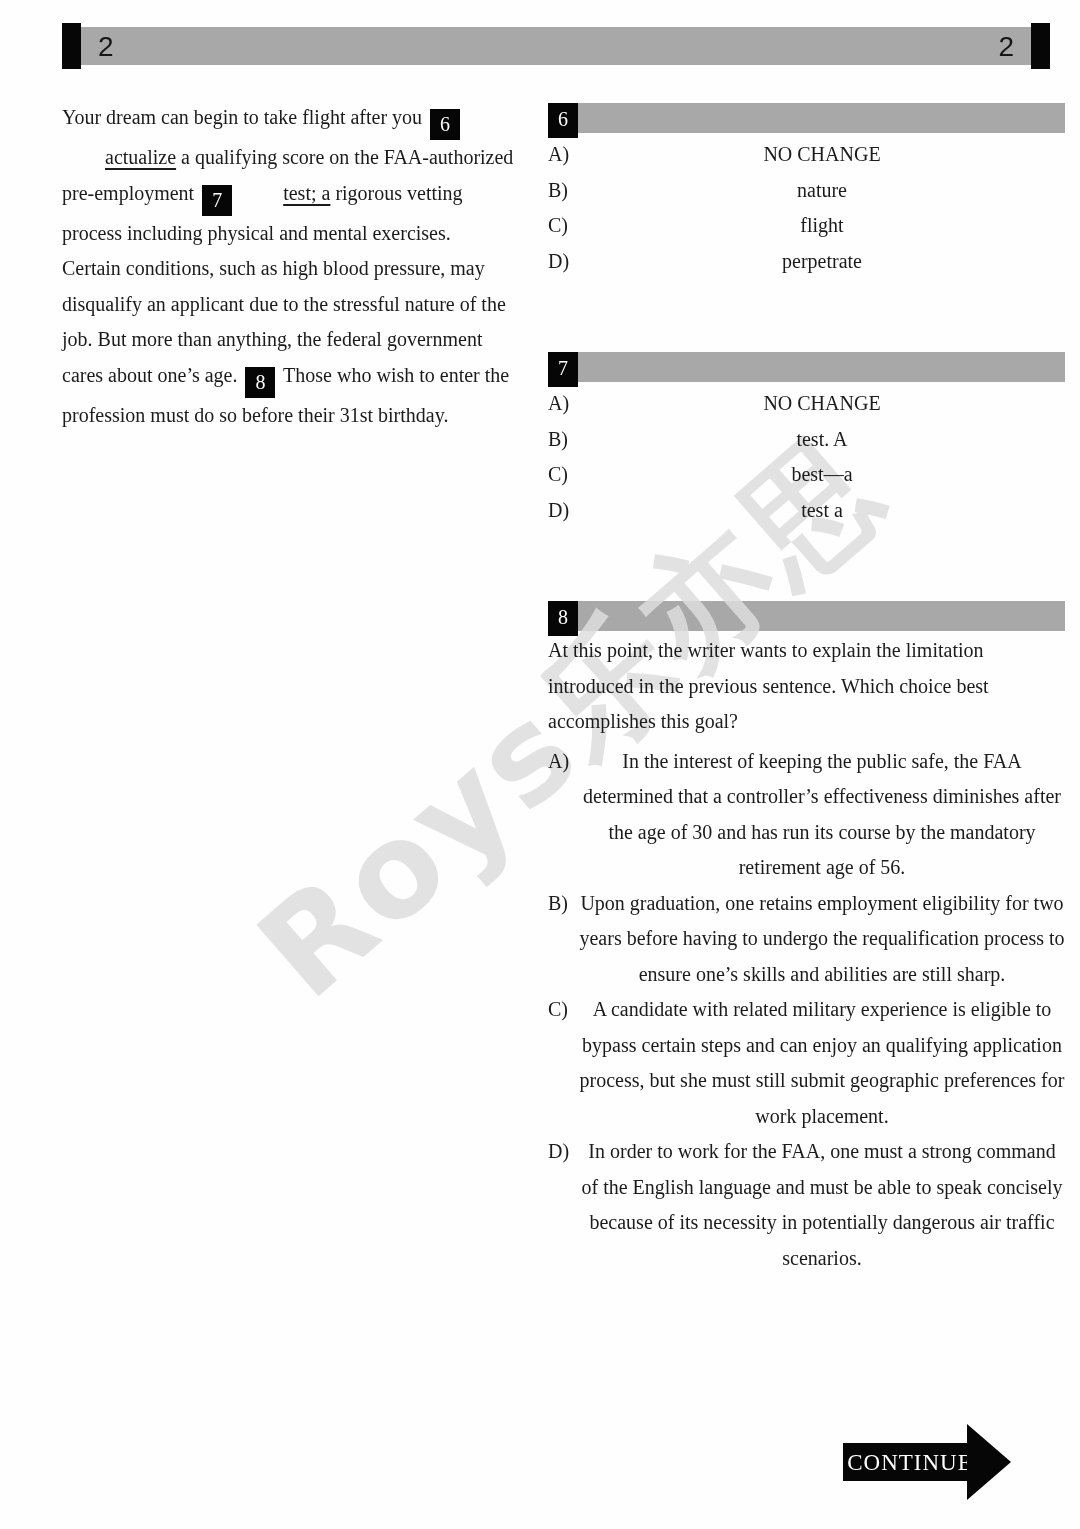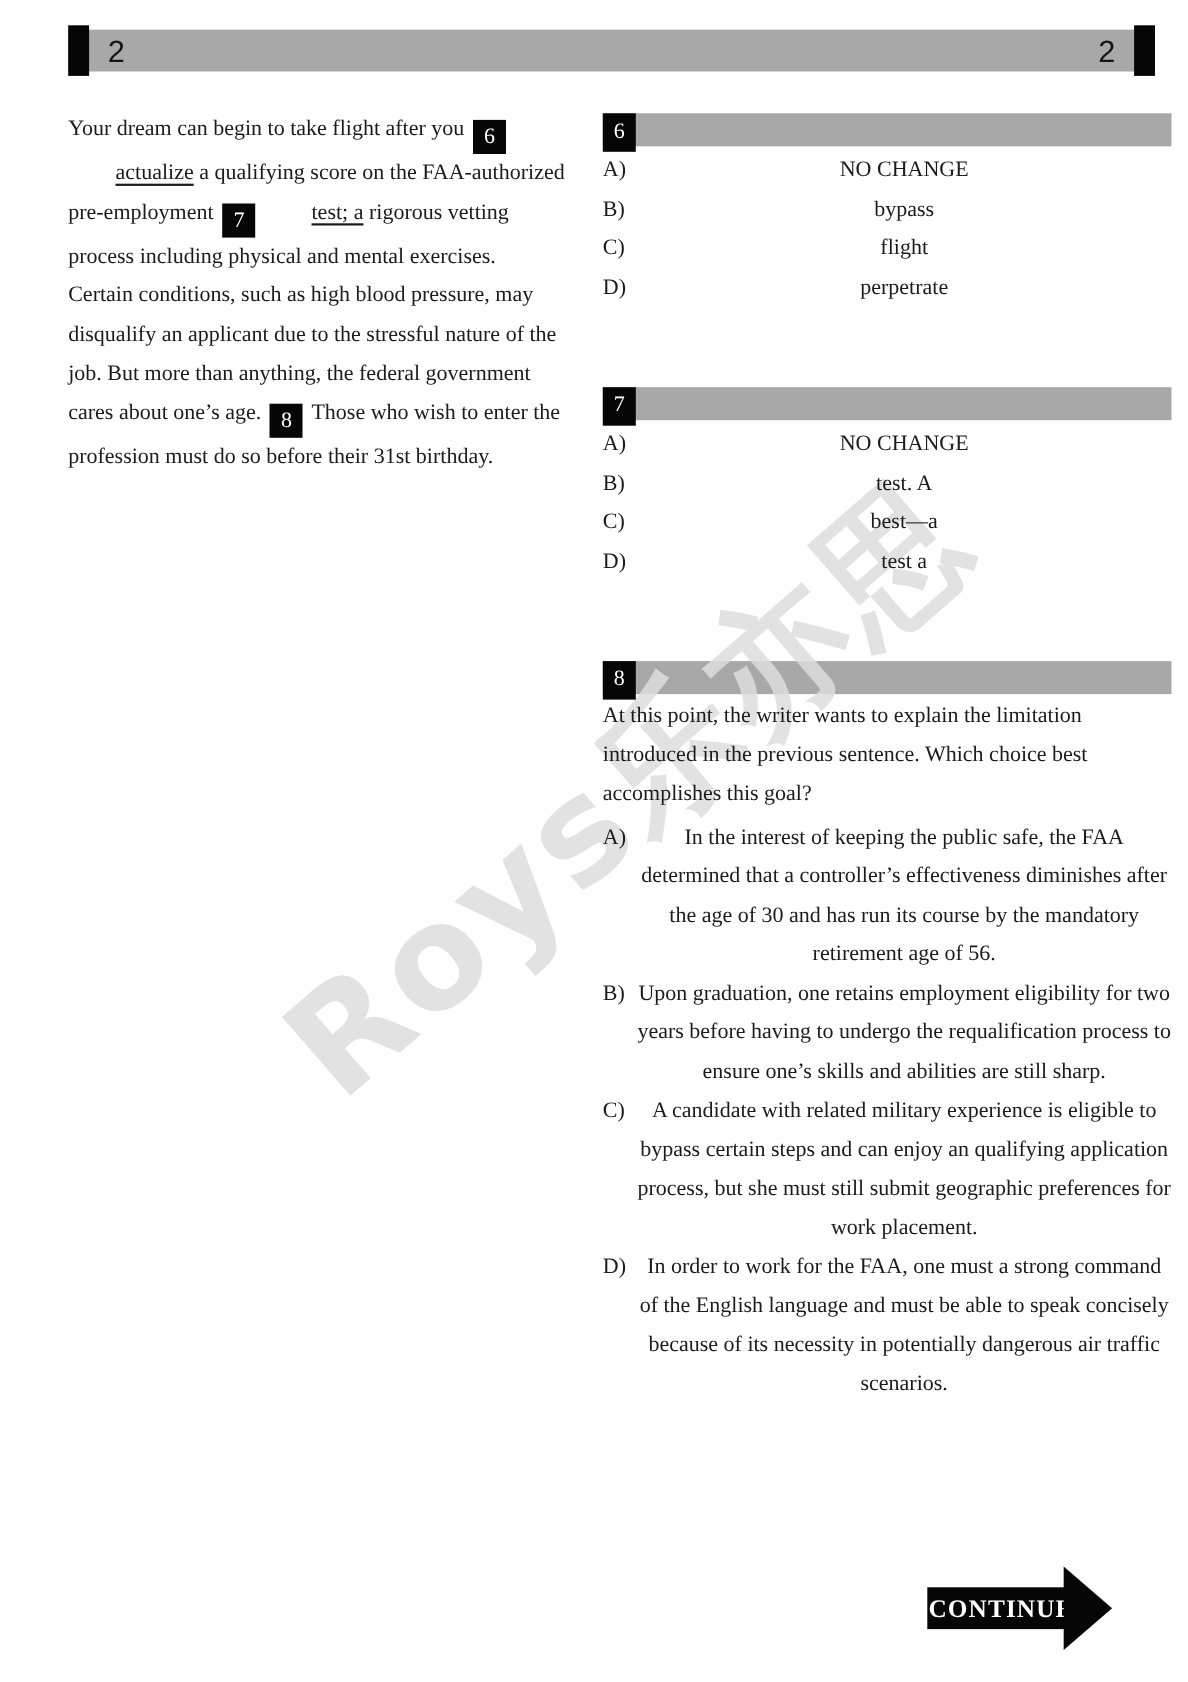--- a/index.html
+++ b/index.html
@@ -71,21 +71,21 @@
   .opt-text { flex:1;text-align:center; }
 
   
   .continue {
     position:absolute; left:843px; top:1424px; z-index:2;
     display:flex; align-items:center; height:76px;
   }
   .continue-rect {
     width:134px; height:38px; background:#060606; color:#ffffff;
     text-align:center; line-height:39px;
-    font-size:23px; font-weight:bold; letter-spacing:1px;
+    font-size:23px; font-weight:normal; letter-spacing:1px;
   }
   .continue-arrowhead {
     width:0; height:0; margin-left:-10px;
     border-top:38px solid transparent;
     border-bottom:38px solid transparent;
     border-left:44px solid #060606;
   }
 </style>
 </head>
 <body>
@@ -108,21 +108,21 @@
         <div class="q-header">
           <span class="q-num">6</span>
         </div>
         <div class="options">
           <div class="option">
             <span class="opt-letter"><span class="txt">A)</span></span>
             <span class="opt-text"><span class="txt">NO CHANGE</span></span>
           </div>
           <div class="option">
             <span class="opt-letter"><span class="txt">B)</span></span>
-            <span class="opt-text"><span class="txt">bypass</span></span>
+            <span class="opt-text"><span class="txt">nature</span></span>
           </div>
           <div class="option">
             <span class="opt-letter"><span class="txt">C)</span></span>
             <span class="opt-text"><span class="txt">flight</span></span>
           </div>
           <div class="option">
             <span class="opt-letter"><span class="txt">D)</span></span>
             <span class="opt-text"><span class="txt">perpetrate</span></span>
           </div>
         </div>

